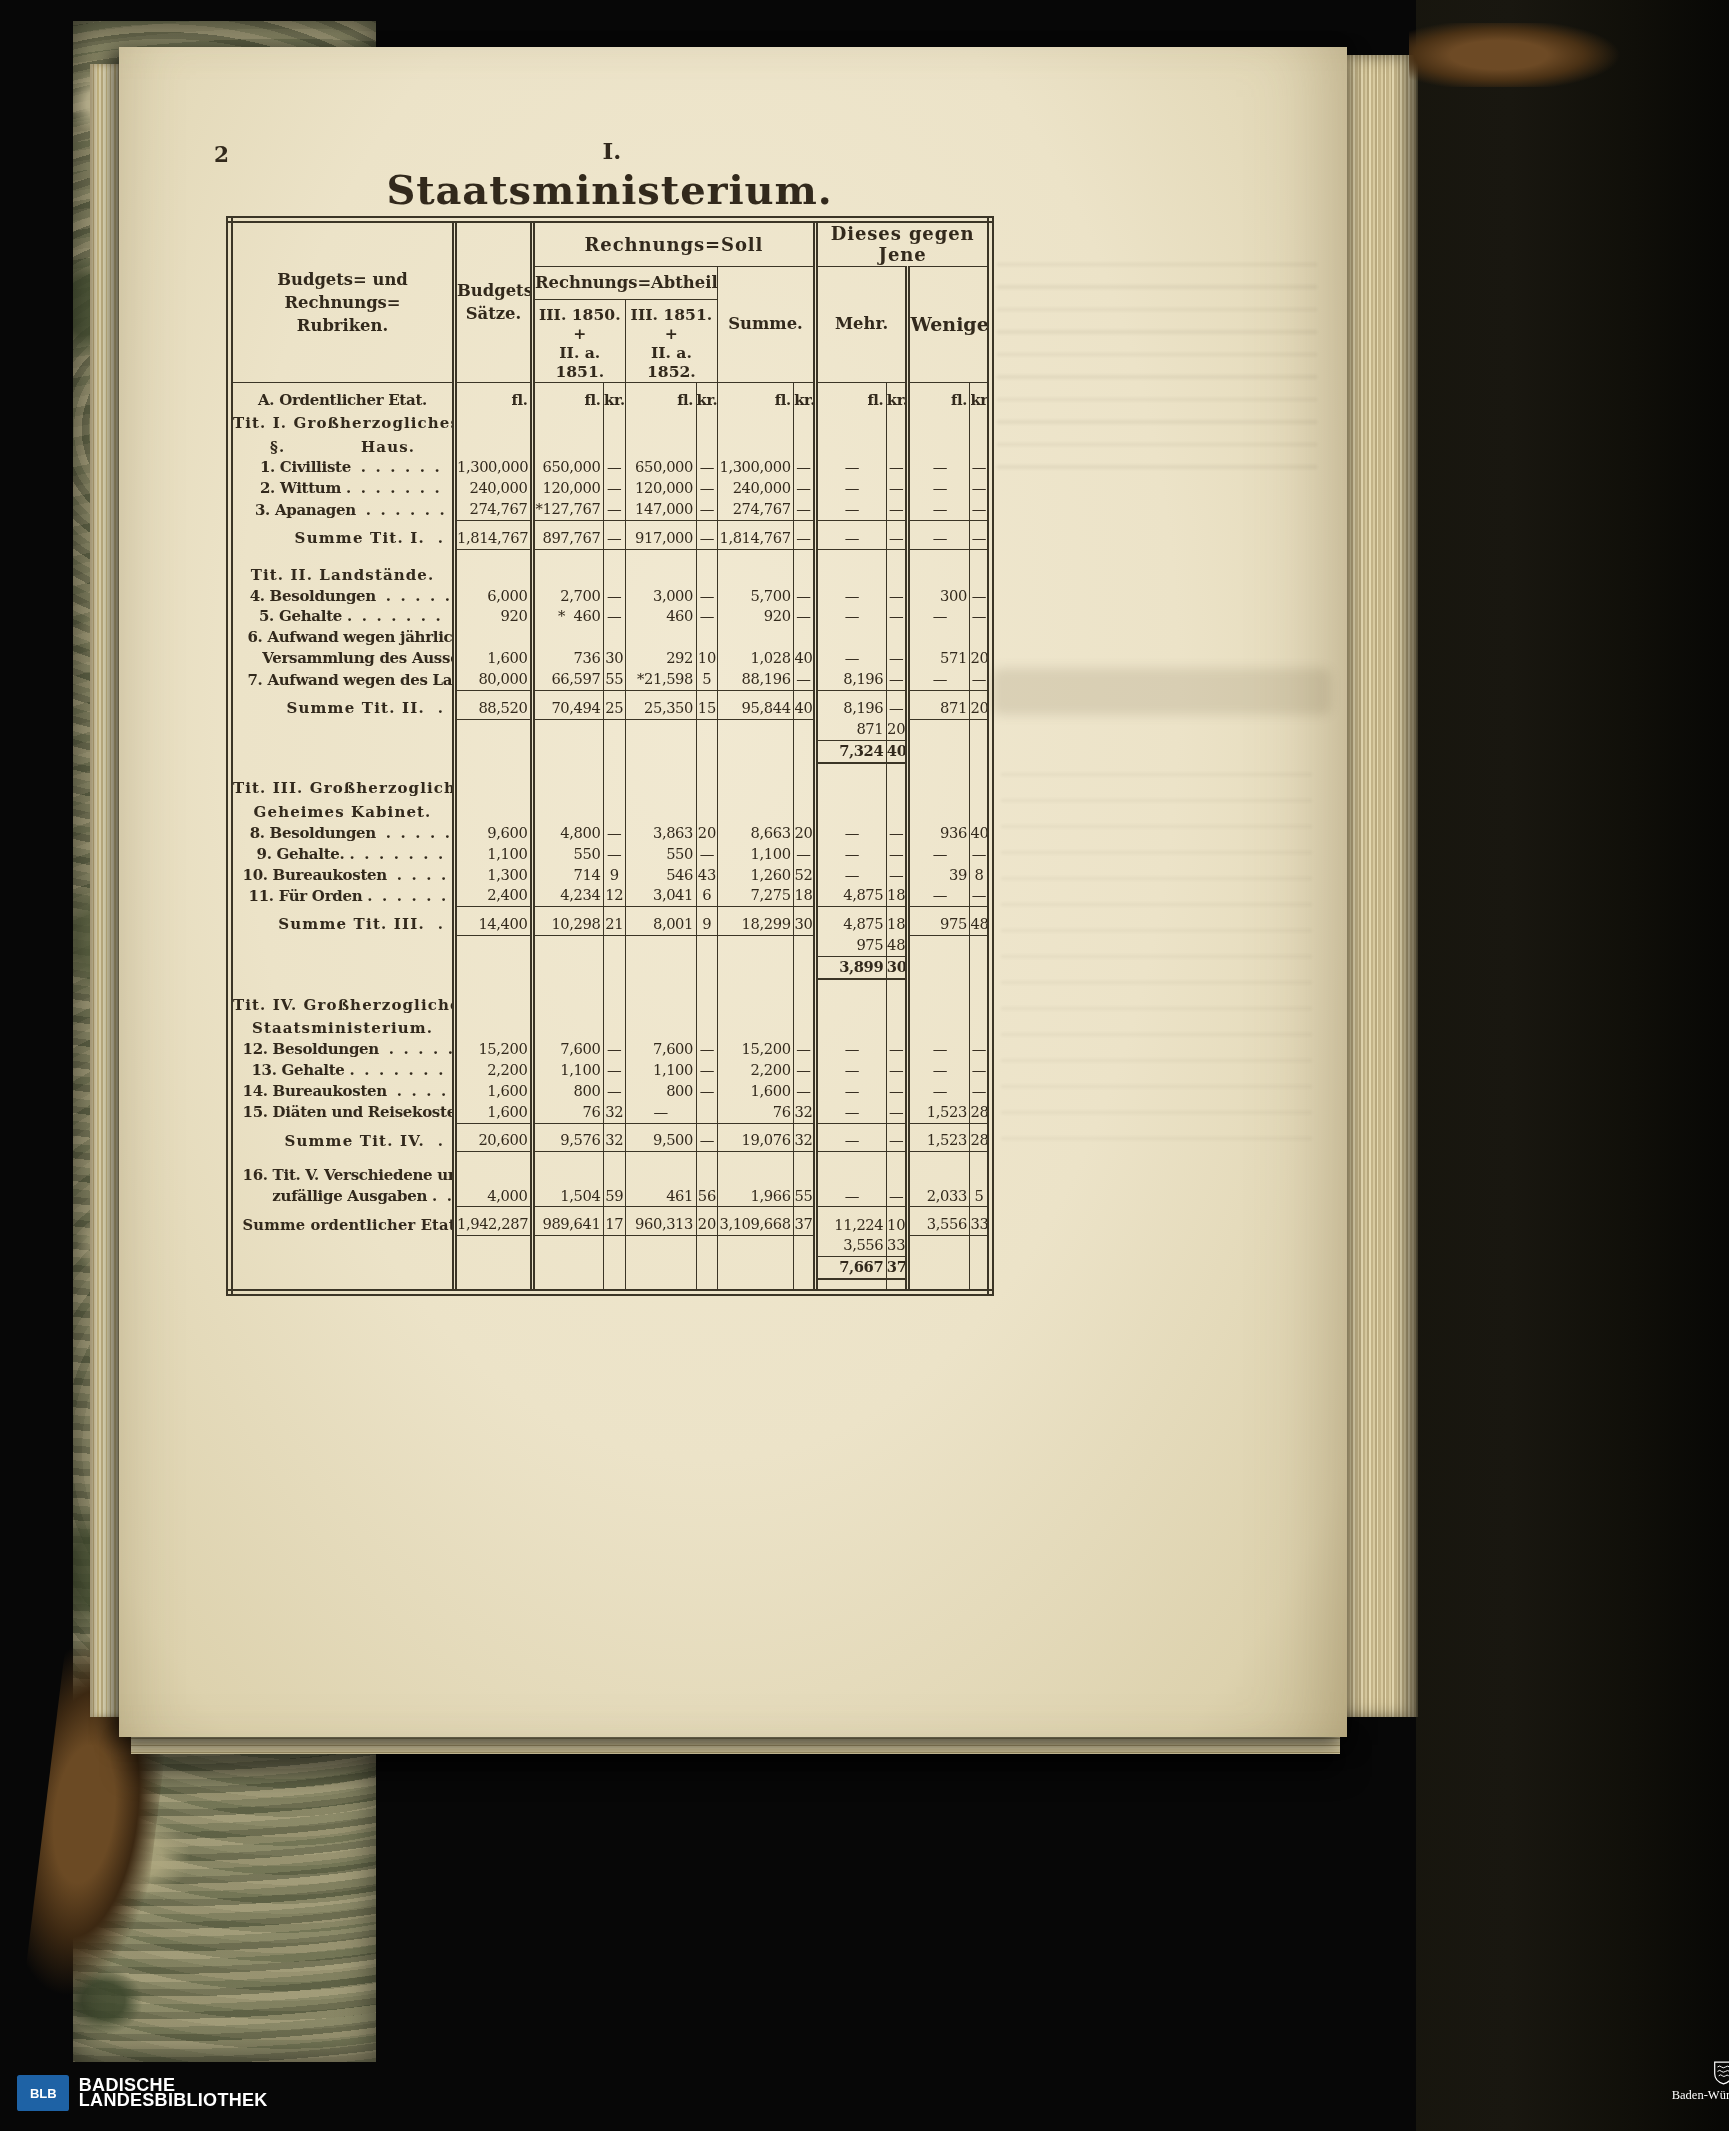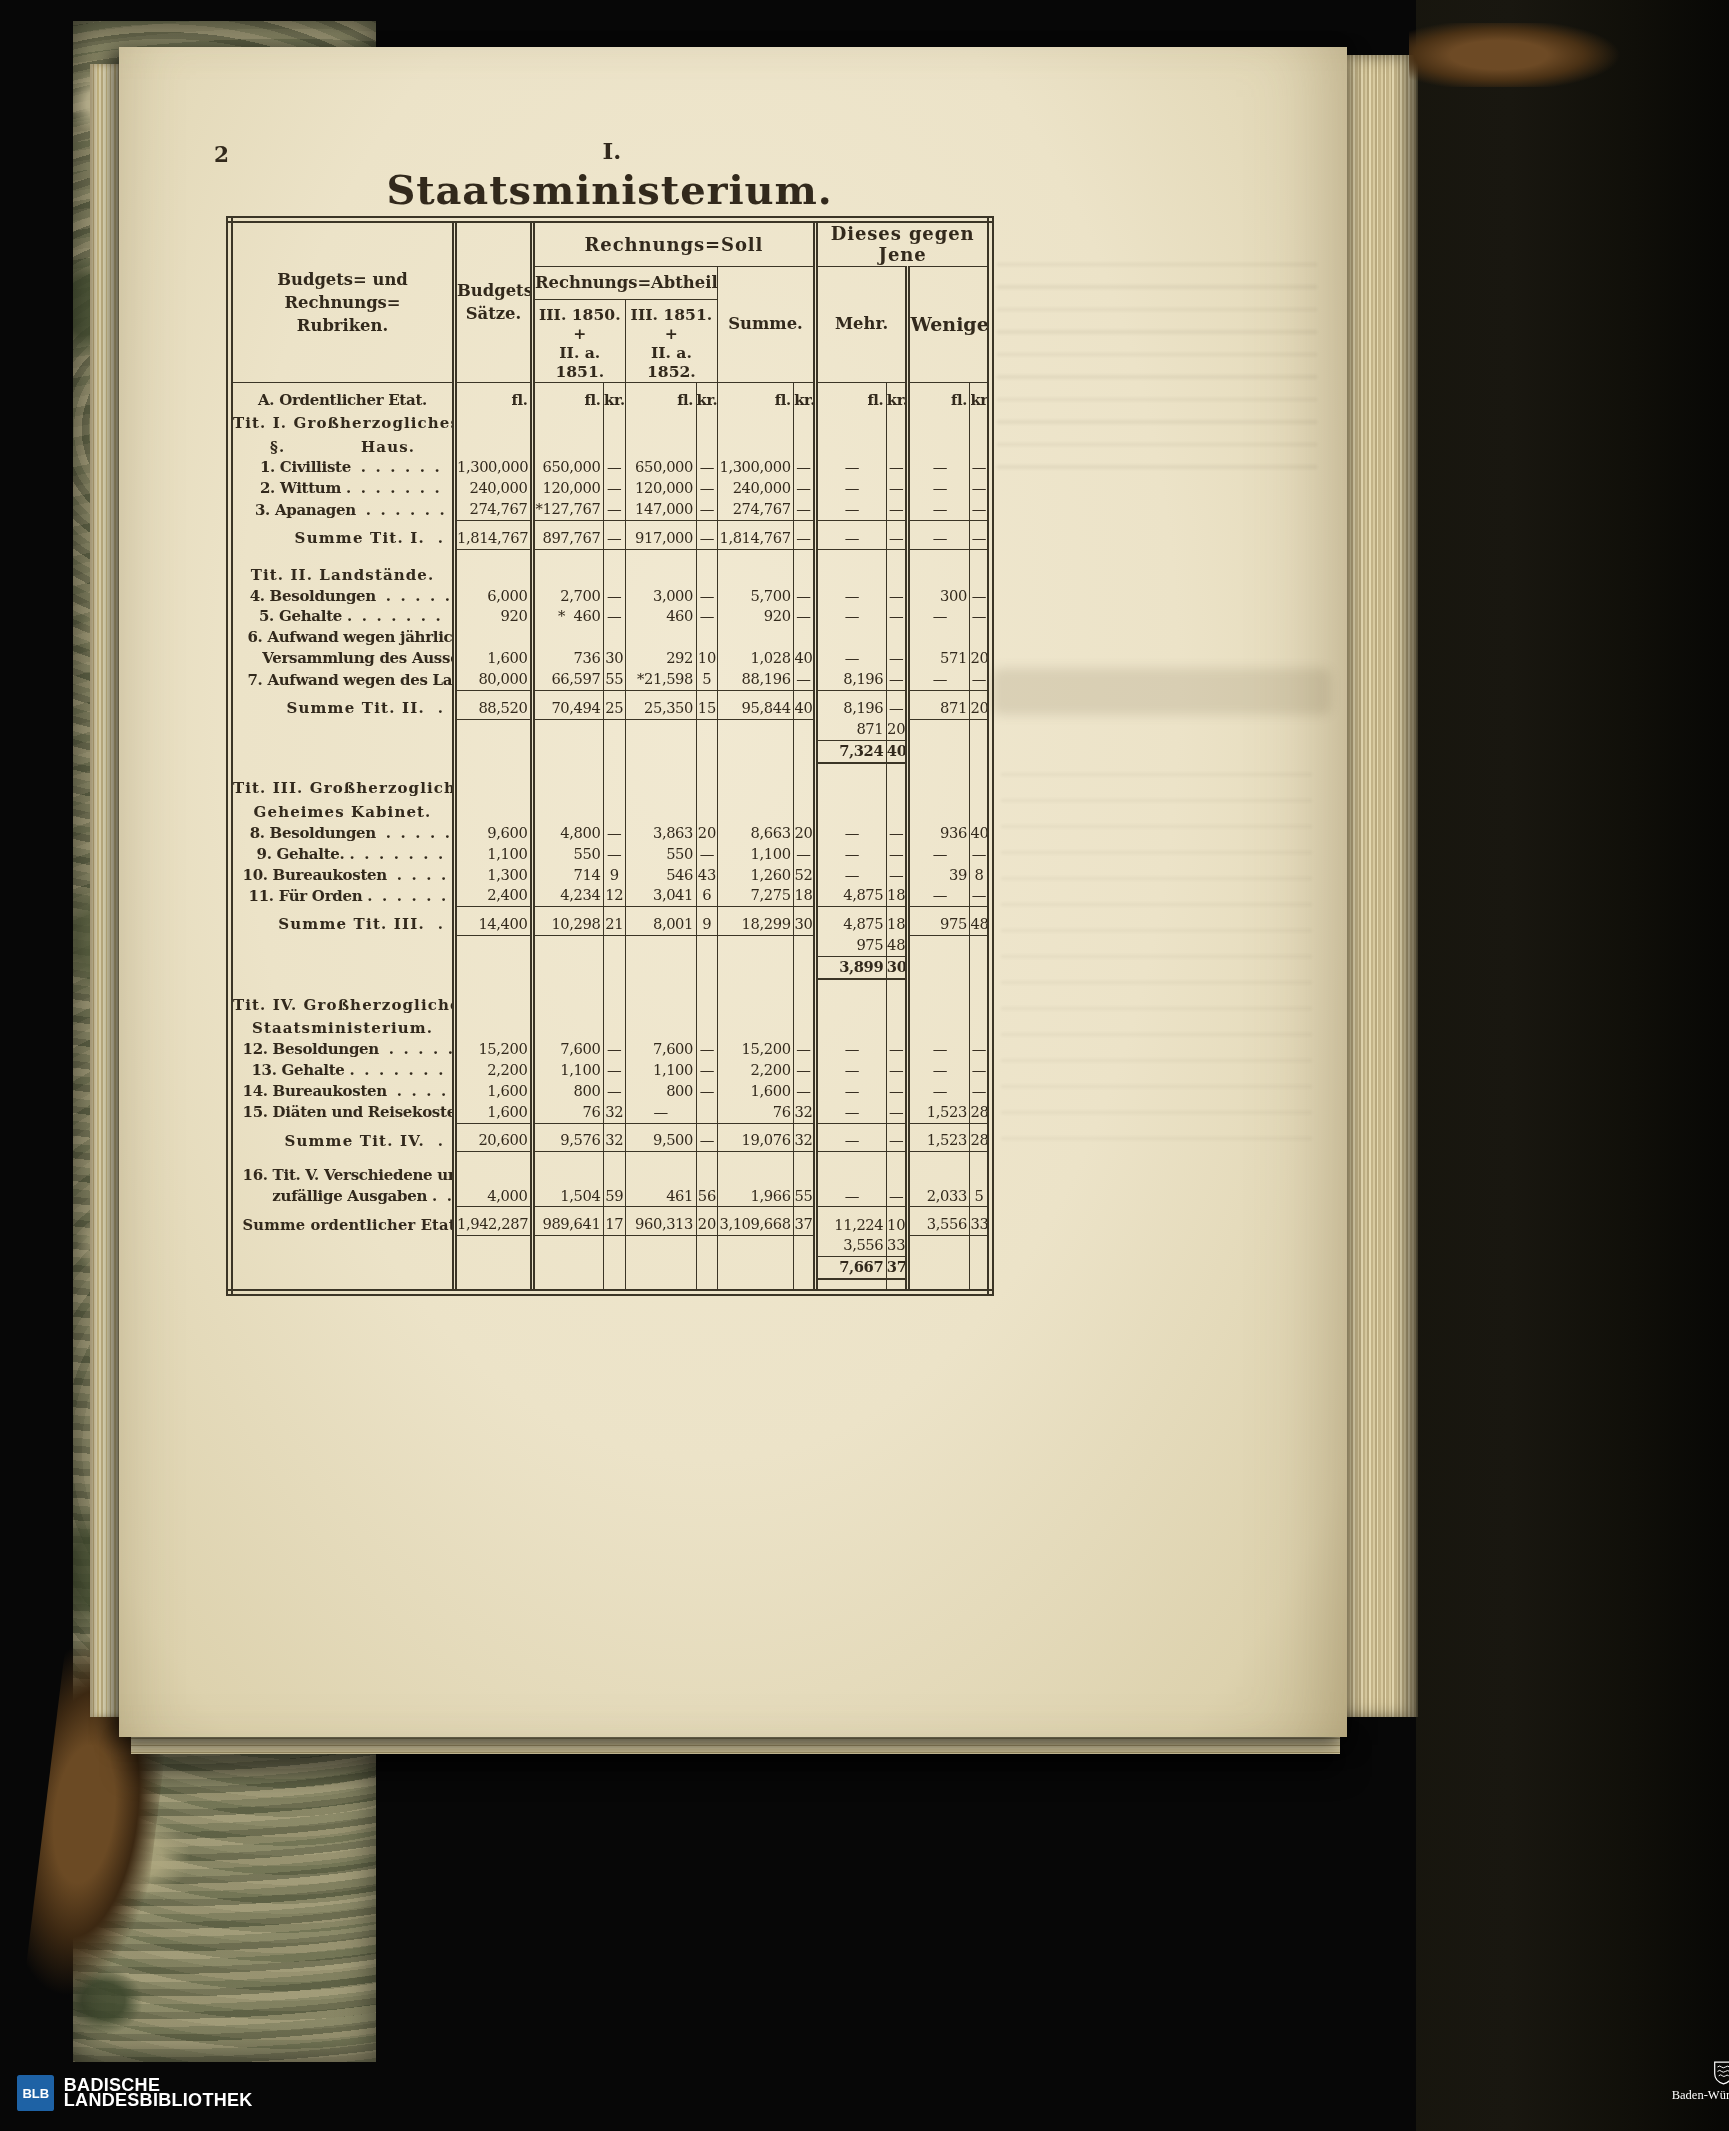--- a/index.html
+++ b/index.html
@@ -134,21 +134,21 @@
   tr.r-carry td.c8,tr.r-carry td.c9{border-bottom:1.7px solid var(--ln);}
   tr.r-net td.c8,tr.r-net td.c9{border-bottom:2.6px solid var(--ln);font-weight:bold;}
   tr.r-spacer td{height:13px;}
 
   
   .footer-blb{
     position:absolute;left:17.3px;top:2075px;display:flex;align-items:center;gap:9.5px;
     font-family:"Liberation Sans","DejaVu Sans",sans-serif;
   }
   .blb-box{
-    width:37px;height:36px;background:#1e62a5;color:#fff;font-weight:700;font-size:13px;
+    width:52px;height:36px;background:#1e62a5;color:#fff;font-weight:700;font-size:13px;
     display:flex;align-items:center;justify-content:center;border-radius:2.6px;
   }
   .blb-text{color:#fff;font-size:18px;font-weight:700;line-height:14.7px;letter-spacing:0.3px;}
   .footer-bw{position:absolute;left:1652px;top:2061px;width:142px;text-align:center;color:#fff;}
   .bw-crest{width:21px;height:24px;display:block;margin:0 auto 2.6px;}
   .bw-text{font-size:12.5px;font-family:"Liberation Serif","DejaVu Serif",serif;}
 </style>
 </head>
 <body>
 

